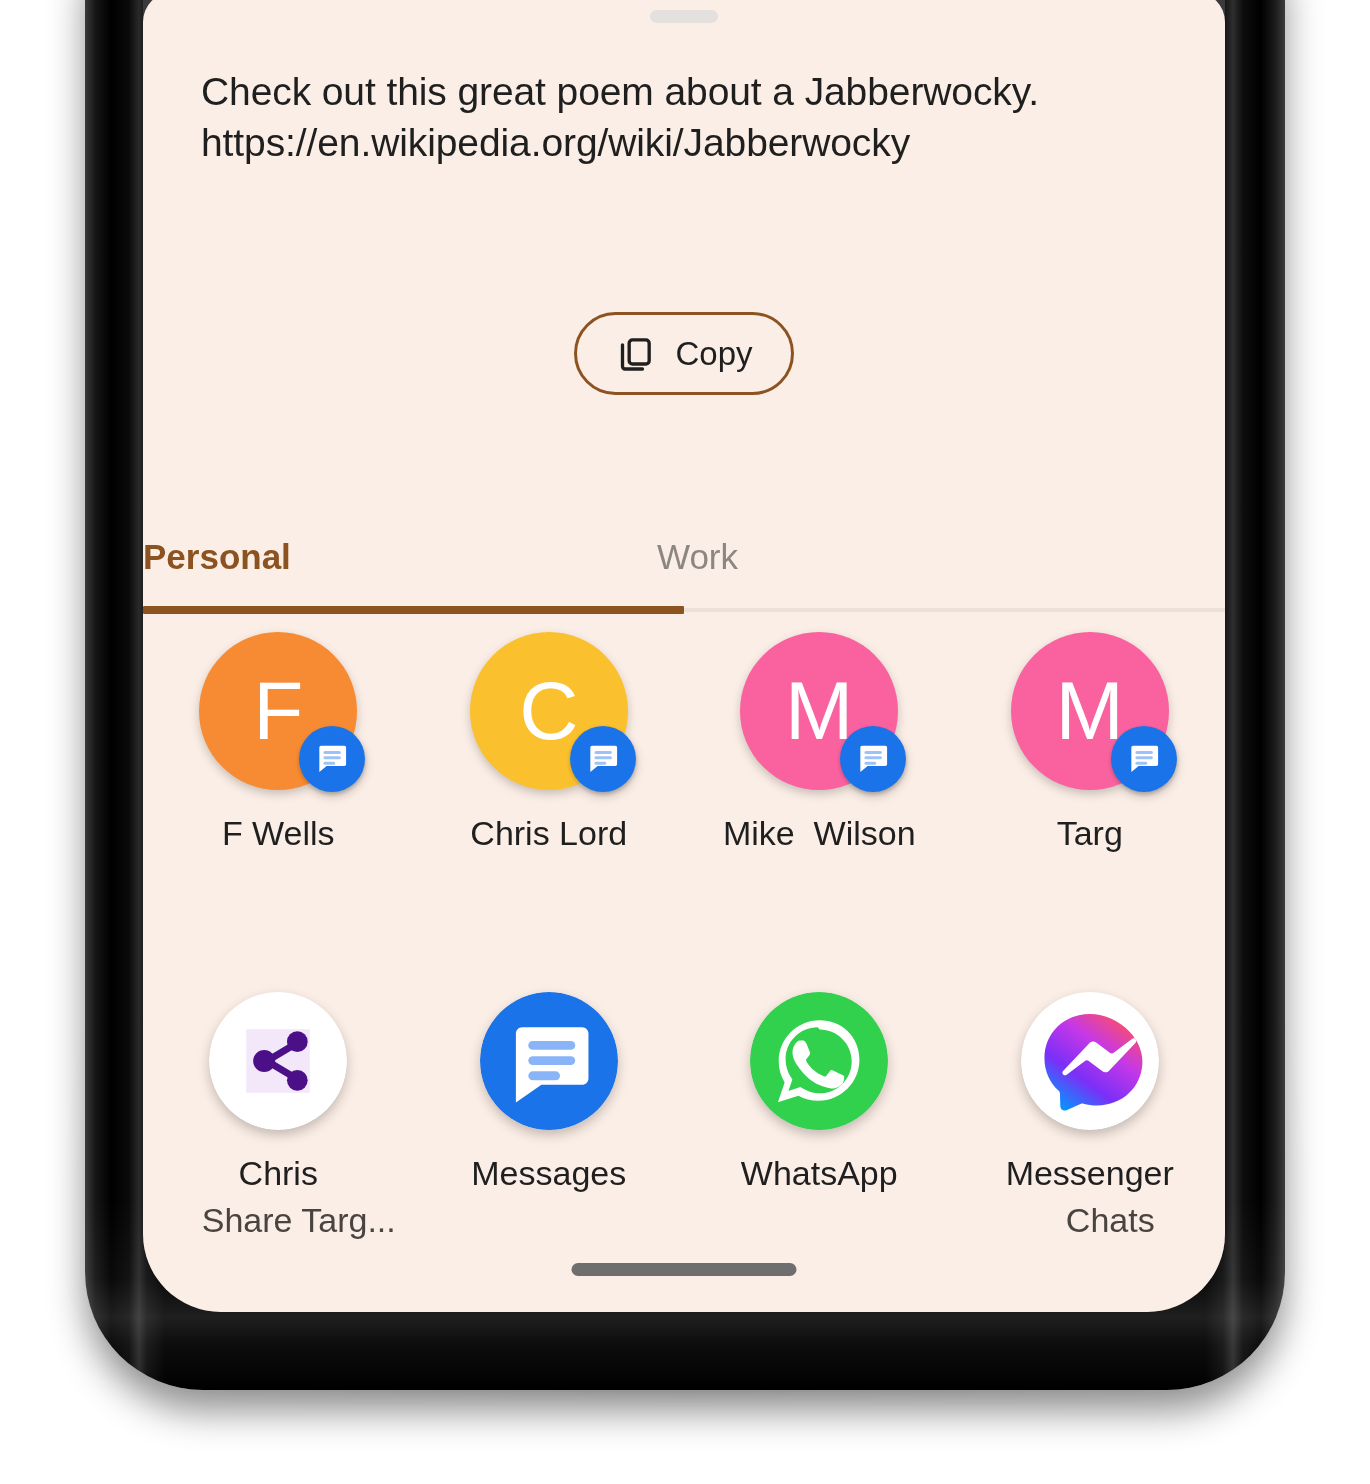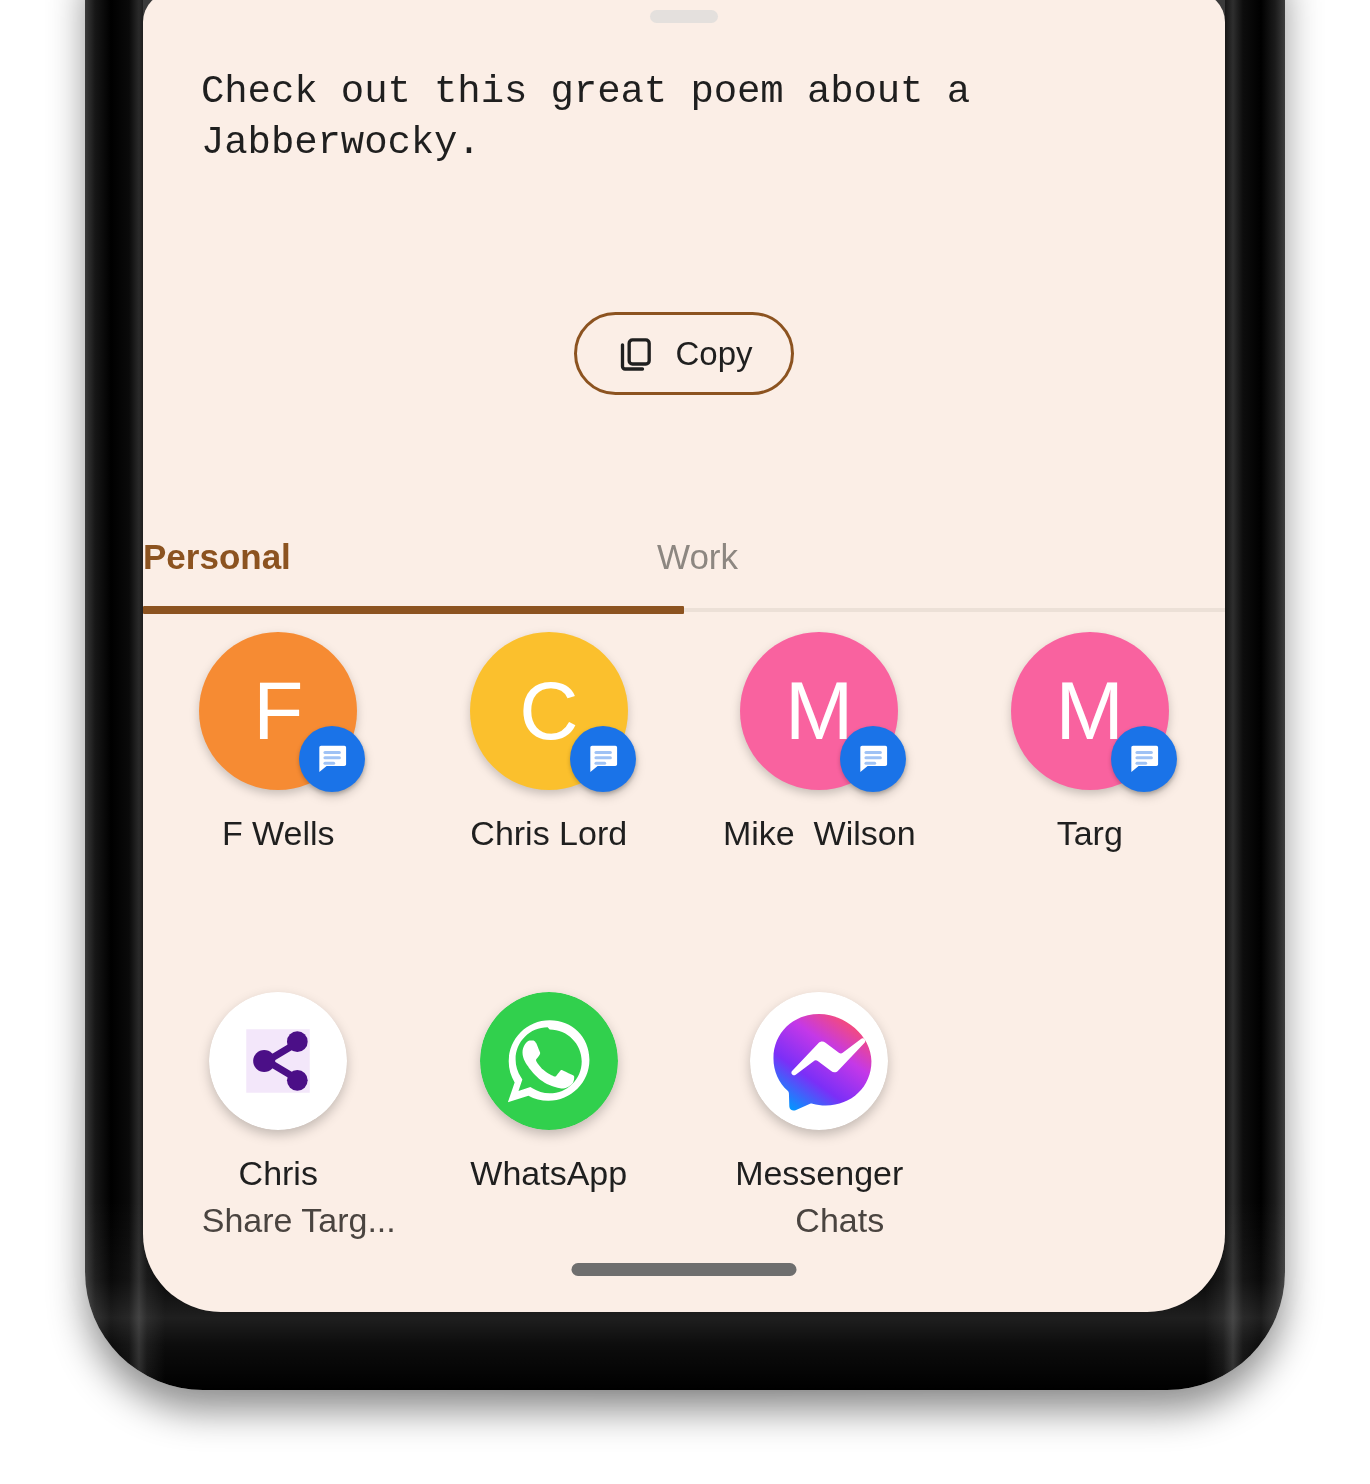--- a/index.html
+++ b/index.html
@@ -76,21 +76,20 @@
 
   
   .preview-text{
     position:absolute;
     left:58px; top:75px;
     width:940px;
     font-size:39px;
     line-height:1.30;
     color:#1f1f1f;
     letter-spacing:-0.1px;
-    font-family:Liberation Mono, monospace;
   }
 
   
   .actions{
     position:absolute;
     left:0; right:0; top:320px;
     display:flex; justify-content:center; 
   }
   .chip{
     display:flex; align-items:center; gap:20px;
@@ -210,20 +209,21 @@
 
   <div class="phone-screen">
 
     <div class="sheet">
 
       <div class="drag-handle"></div>
 
       <div class="preview-text">
         <span>Check out this great poem about a Jabberwocky.</span>
         <br>
+        <span>https://en.wikipedia.org/wiki/Jabberwocky</span>
       </div>
 
       <div class="actions">
 
         <button class="chip">
           <span class="chip-icon">
             <svg viewBox="0 0 24 24" width="40" height="40" fill="none" stroke="#1f1f1f" stroke-width="2" stroke-linecap="round" stroke-linejoin="round">
               <rect x="8.5" y="3.5" width="12" height="14.5" rx="2"></rect>
               <path d="M4.5 6.5v13a1.5 1.5 0 0 0 1.5 1.5h10.5"></path>
             </svg>
@@ -330,20 +330,33 @@
               </g>
               <circle cx="40" cy="50" r="8" fill="#4b0f87"></circle>
               <circle cx="64" cy="36" r="7.5" fill="#4b0f87"></circle>
               <circle cx="64" cy="64" r="7.5" fill="#4b0f87"></circle>
             </svg>
           </div>
           <div class="cell-label">Chris</div>
           <div class="cell-sub">Share Targ...</div>
         </div>
 
+        <div class="cell">
+          <div class="app-icon-wrap">
+            <svg class="app-icon" viewBox="0 0 100 100">
+              <circle cx="50" cy="50" r="50" fill="#1a73e8"></circle>
+              <path d="M26 25.5h48c2.6 0 4.6 2.1 4.6 4.6v32.6c0 2.6-2.1 4.6-4.6 4.6H44.5L26 80V30.1c0-2.5 2-4.6 4.6-4.6z" fill="#ffffff"></path>
+              <rect x="35" y="35.5" width="34" height="6.4" rx="3.2" fill="#8ab4f8"></rect>
+              <rect x="35" y="46.5" width="34" height="6.4" rx="3.2" fill="#8ab4f8"></rect>
+              <rect x="35" y="57.5" width="23" height="6.4" rx="3.2" fill="#8ab4f8"></rect>
+            </svg>
+          </div>
+          <div class="cell-label">Messages</div>
+          <div class="cell-sub"></div>
+        </div>
 
         <div class="cell">
           <div class="app-icon-wrap">
             <svg class="app-icon" viewBox="0 0 100 100">
               <circle cx="50" cy="50" r="50" fill="#31d04d"></circle>
               <path d="M50.5 20.5c-16.4 0-29.7 13.3-29.7 29.7 0 5.6 1.6 10.8 4.3 15.3l-4.9 14.4 14.9-4.8c4.3 2.4 9.2 3.7 14.4 3.7h.1c16.4 0 29.7-13.3 29.7-29.7S66.9 20.5 50.5 20.5zm0 6.6c12.8 0 23.2 10.4 23.2 23.2S63.3 73.4 50.5 73.4c-4.6 0-8.9-1.3-12.5-3.6l-1.5-.9-8.6 2.8 2.8-8.3-1-1.6c-2.5-3.8-3.9-8.3-3.9-13.1 0-12.8 10.4-23.2 23.2-23.2z" fill="#ffffff"></path>
               <path d="M40.4 36.8c-.7-1.6-1.4-1.6-2.1-1.7h-1.8c-.6 0-1.6.2-2.5 1.2-.8 1-3.2 3.2-3.2 7.7s3.3 8.9 3.7 9.5c.5.6 6.4 10.2 15.8 13.9 7.8 3.1 9.4 2.5 11.1 2.3 1.7-.1 5.4-2.2 6.2-4.4.8-2.2.8-4 .5-4.4-.2-.4-.8-.6-1.8-1.1-.9-.5-5.4-2.7-6.3-3-.8-.3-1.4-.5-2 .5-.6.9-2.3 2.9-2.8 3.5-.5.6-1 .7-1.9.2-.9-.5-3.9-1.4-7.4-4.6-2.7-2.4-4.6-5.4-5.1-6.3-.5-.9 0-1.4.4-1.9.4-.4.9-1 1.3-1.6.4-.5.6-.9.9-1.5.3-.6.2-1.1 0-1.6-.2-.5-2-5-2.8-6.7z" fill="#ffffff"></path>
             </svg>
           </div>
           <div class="cell-label">WhatsApp</div>

